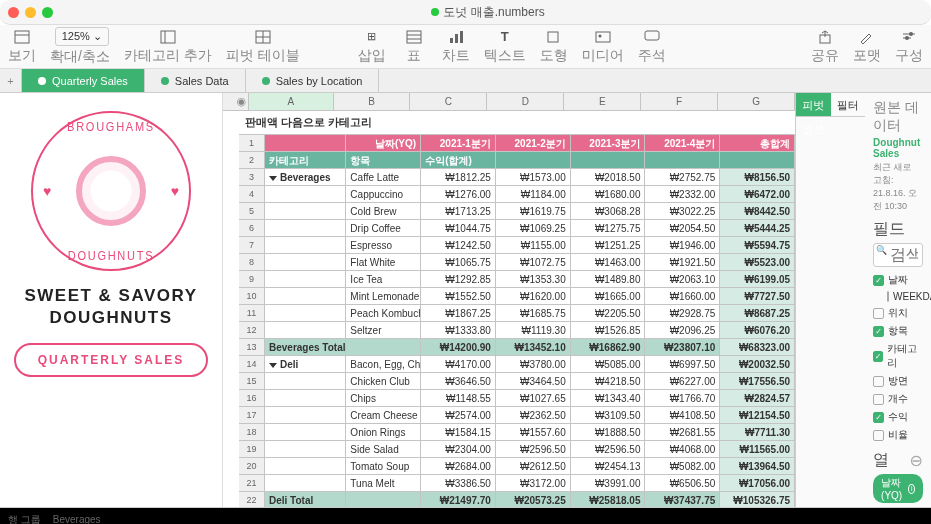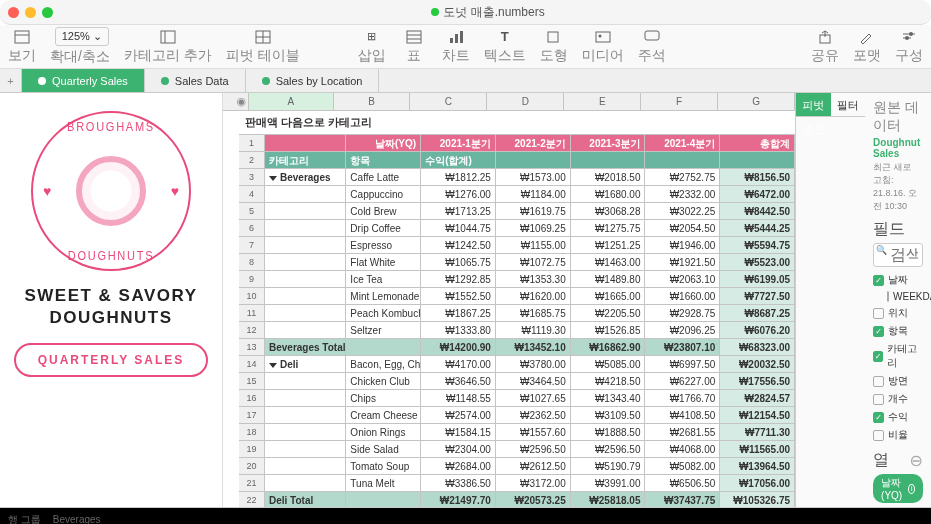--- a/index.html
+++ b/index.html
@@ -462,21 +462,21 @@
           <div class="cell num">₩2596.50</div>
           <div class="cell num">₩4068.00</div>
           <div class="cell num grand">₩11565.00</div>
         </div>
         <div class="row">
           <div class="rn">20</div>
           <div class="cell cat"></div>
           <div class="cell">Tomato Soup</div>
           <div class="cell num">₩2684.00</div>
           <div class="cell num">₩2612.50</div>
-          <div class="cell num">₩5190.79</div>
+          <div class="cell num">₩2454.13</div>
           <div class="cell num">₩5082.00</div>
           <div class="cell num grand">₩13964.50</div>
         </div>
         <div class="row">
           <div class="rn">21</div>
           <div class="cell cat"></div>
           <div class="cell">Tuna Melt</div>
           <div class="cell num">₩3386.50</div>
           <div class="cell num">₩3172.00</div>
           <div class="cell num">₩3991.00</div>

